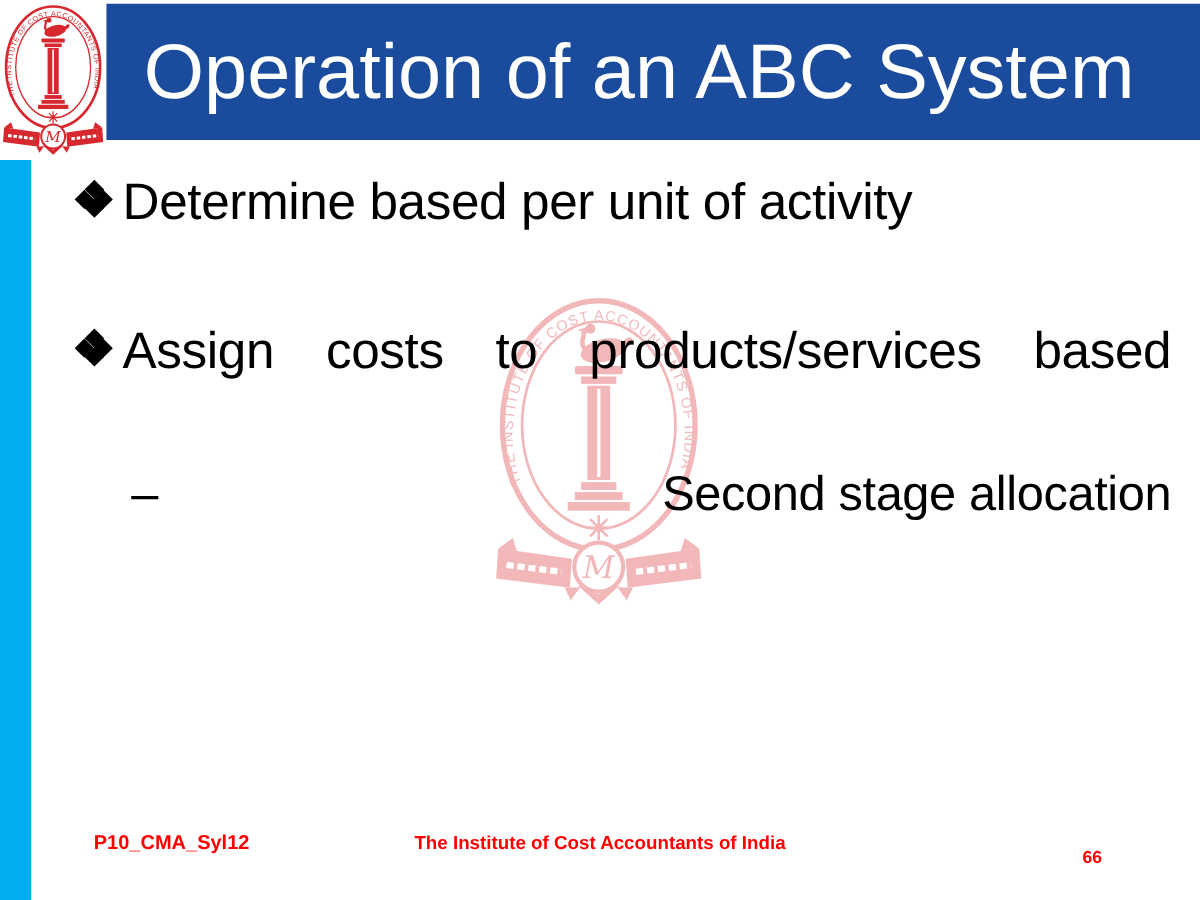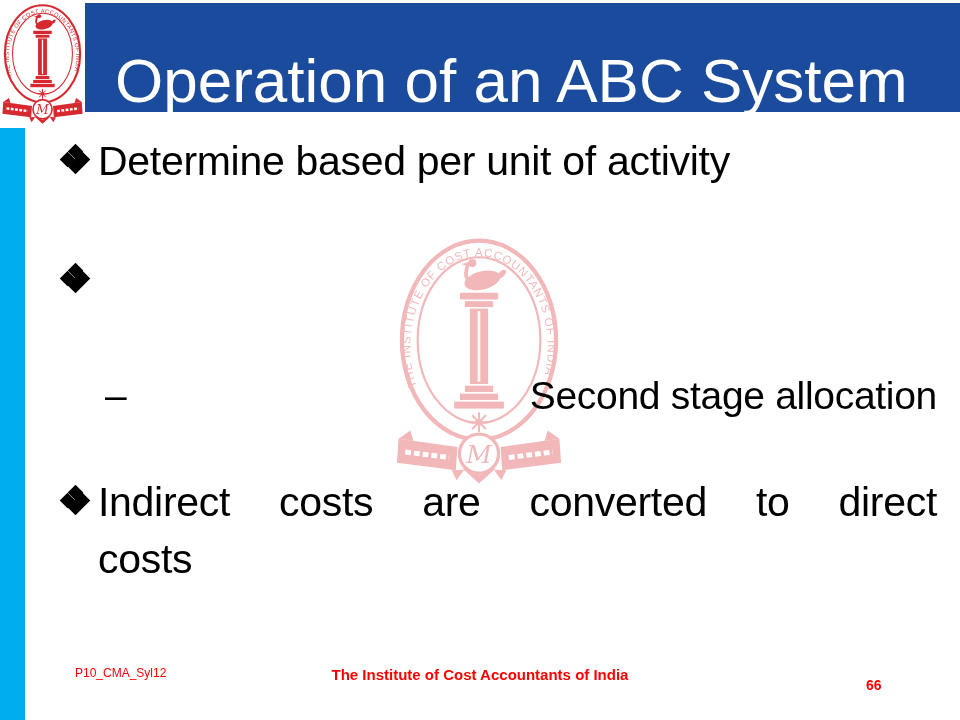--- a/index.html
+++ b/index.html
@@ -4,21 +4,21 @@
 <style>
   html,body { margin:0; padding:0; }
   .slide {
     position:relative; width:960px; height:720px; background:#ffffff;
     overflow:hidden; font-family:"Liberation Sans", sans-serif;
   }
 
   
   .titlebar {
     position:absolute; left:85px; top:3px; width:875px; height:109px;
-    background:#1b4b9c; display:flex; align-items:flex-end;
+    background:#1b4b9c; display:flex; align-items:center;
     padding-left:30px; box-sizing:border-box;
   }
   .title {
     color:#ffffff; font-size:62px; font-weight:400; letter-spacing:0px;
     white-space:nowrap; line-height:1;
   }
 
   
   .logo-box { position:absolute; left:0; top:0; width:85px; height:128px; background:#ffffff; }
   .logo-box svg { position:absolute; left:2px; top:2px; color:#d7282f; }
@@ -49,21 +49,21 @@
   .diamond-marker i {
     position:absolute; width:11px; height:11px; background:#000;
     transform:rotate(45deg); display:block;
   }
   .diamond-marker i:nth-child(1){ left:9.5px; top:2px; }
   .diamond-marker i:nth-child(2){ left:2px;   top:9.5px; }
   .diamond-marker i:nth-child(3){ left:17px;  top:9.5px; }
   .diamond-marker i:nth-child(4){ left:9.5px; top:17px; }
 
   
-  .footer-left   { position:absolute; left:75px;  top:666px; font-size:12px; font-weight:normal; color:#ff0000; }
+  .footer-left   { position:absolute; left:75px;  top:666px; font-size:16px; font-weight:bold; color:#ff0000; }
   .footer-center { position:absolute; left:0; top:666px; width:960px; text-align:center;
                    font-size:15px; font-weight:bold; color:#ff0000; }
   .page-number   { position:absolute; left:866px; top:677px; font-size:14px; font-weight:bold; color:#ff0000; }
 
   .defs-holder { position:absolute; width:0; height:0; overflow:hidden; }
 </style>
 </head>
 <body>
 
 <div class="slide">
@@ -138,35 +138,26 @@
     <span class="btext">Determine based per unit of activity</span>
   </div>
 
   <div class="bullet b2">
     <span class="diamond-marker">
         <i></i>
         <i></i>
         <i></i>
         <i></i>
       </span>
+    <span class="btext jline">Assign costs to products/services based</span>
   </div>
 
   <div class="subbullet">
     <span class="dash-marker">–</span>
     <span class="stext">Second stage allocation</span>
   </div>
 
-  <div class="bullet b3">
-    <span class="diamond-marker">
-        <i></i>
-        <i></i>
-        <i></i>
-        <i></i>
-      </span>
-    <span class="btext jline">Indirect costs are converted to direct</span>
-    <span class="btext">costs</span>
-  </div>
 
   <div class="footer-left">P10_CMA_Syl12</div>
   <div class="footer-center">The Institute of Cost Accountants of India</div>
   <div class="page-number">66</div>
 
 </div>
 
 </body></html>

